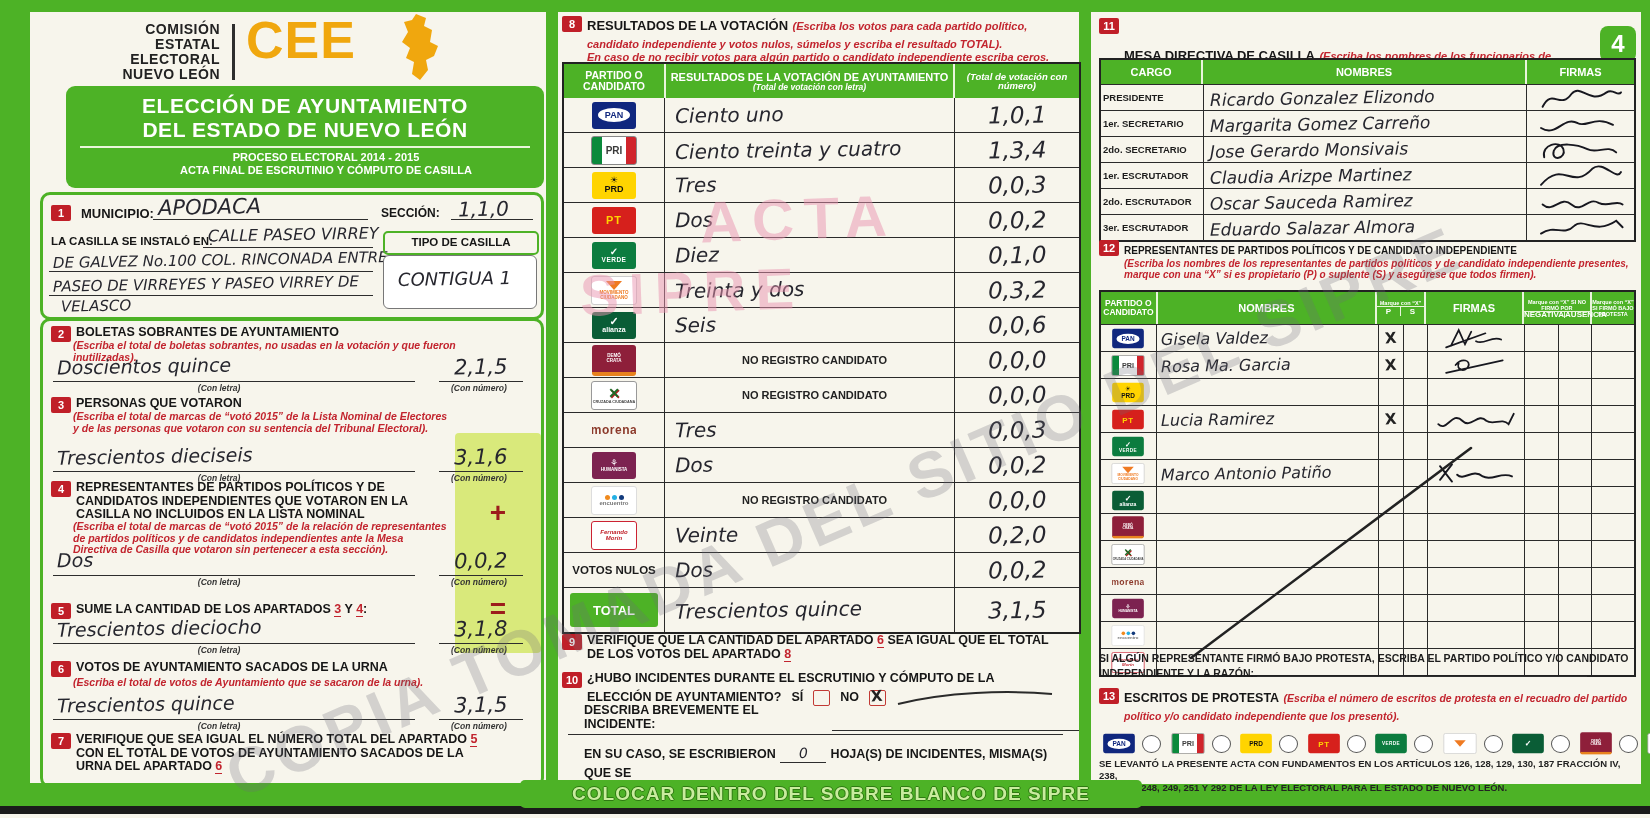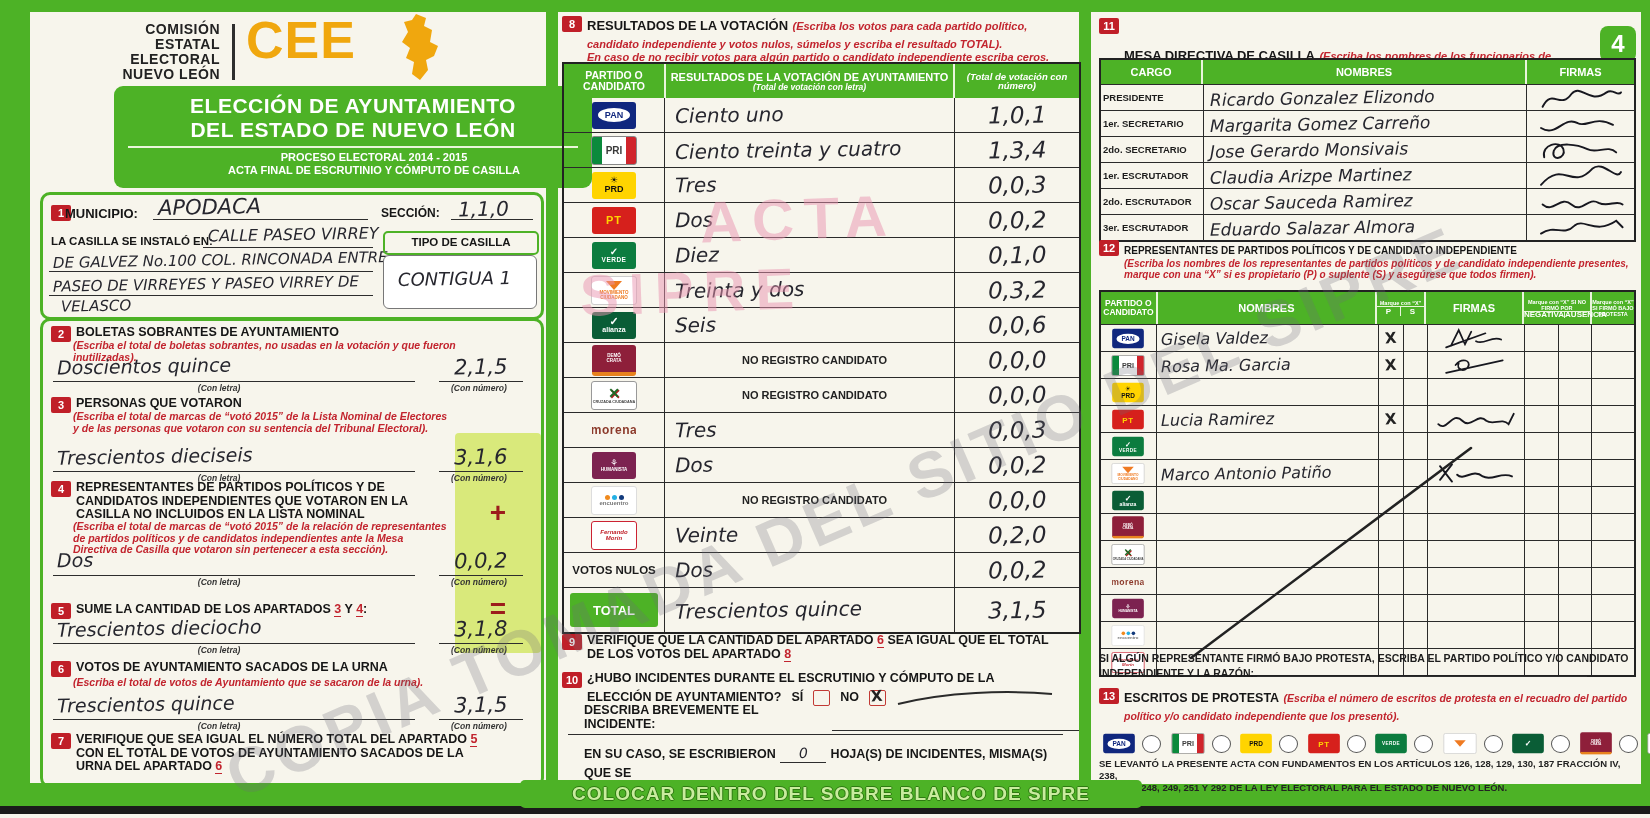--- a/index.html
+++ b/index.html
@@ -30,21 +30,21 @@
   .btxt{font-weight:bold;font-size:12.5px;line-height:13.5px;color:#161616;}
   .rnote{color:#c2242e;font-style:italic;font-weight:bold;font-size:10.5px;line-height:11.5px;}
   .ref{color:#c2242e;font-weight:bold;border-bottom:1.5px solid #c2242e;}
   .hw{font-family:"DejaVu Sans",sans-serif;font-style:italic;color:#26262e;display:inline-block;transform:rotate(-1deg);}
   .sub{position:absolute;font-size:8.5px;font-weight:bold;font-style:italic;color:#333;}
   .uline{border-bottom:1.7px solid #2d2d2d;}
   
   .lpanel{left:38px;top:0;width:506px;height:806px;}
   .orgline{font-weight:800;font-size:14px;line-height:15px;letter-spacing:.5px;text-align:right;color:#222;}
   .cee{font-weight:800;font-size:52px;letter-spacing:1px;color:#f0a70e;line-height:52px;}
-  .gtitle{left:28px;top:86px;width:478px;height:102px;background:#4db226;border-radius:9px;text-align:center;margin-left:48px;}
+  .gtitle{left:28px;top:86px;width:478px;height:102px;background:#4db226;border-radius:9px;text-align:center;}
   .gtitle .t{color:#fff;font-weight:800;font-size:21px;line-height:24px;letter-spacing:.5px;}
   .gtitle .hr{height:2px;background:#eaf6da;margin:4px 14px 3px 14px;}
   .gtitle .st{color:#fff;font-weight:bold;font-size:11px;line-height:13px;padding-left:42px;}
   .gbox{border:3px solid #4db226;border-radius:10px;background:transparent;}
   .box1{left:2px;top:192px;width:498px;height:122px;}
   .box27{left:2px;top:318px;width:498px;height:464px;}
   .frow{position:absolute;left:10px;right:10px;height:28px;}
   .letra{position:absolute;left:0;right:116px;height:26px;border-bottom:1.7px solid #2d2d2d;}
   .letra .hw{font-size:19px;margin-left:4px;}
   .numero{position:absolute;right:8px;width:84px;height:26px;border-bottom:1.7px solid #2d2d2d;text-align:center;}
@@ -192,21 +192,21 @@
     <div class="abs gtitle">
       <div class="t" style="margin-top:8px;">ELECCIÓN DE AYUNTAMIENTO</div>
       <div class="t">DEL ESTADO DE NUEVO LEÓN</div>
       <div class="hr"></div>
       <div class="st">PROCESO ELECTORAL 2014 - 2015</div>
       <div class="st">ACTA FINAL DE ESCRUTINIO Y CÓMPUTO DE CASILLA</div>
     </div>
 
     <div class="abs gbox box1">
       <span class="abs numsq" style="left:8px;top:10px;">1</span>
-      <span class="abs btxt" style="left:22px;top:12px;font-size:13px;">MUNICIPIO:</span>
+      <span class="abs btxt" style="left:38px;top:12px;font-size:13px;">MUNICIPIO:</span>
       <span class="abs hw" style="left:115px;top:0px;font-size:21px;">APODACA</span>
       <div class="abs uline" style="left:110px;top:24px;width:215px;"></div>
       <span class="abs btxt" style="left:338px;top:12px;font-size:12px;">SECCIÓN:</span>
       <span class="abs hw" style="left:415px;top:2px;font-size:20px;">1,1,0</span>
       <div class="abs uline" style="left:408px;top:24px;width:82px;"></div>
 
       <span class="abs btxt" style="left:8px;top:40px;font-size:11.5px;">LA CASILLA SE INSTALÓ EN:</span>
       <span class="abs hw" style="left:165px;top:30px;font-size:16px;">CALLE PASEO VIRREY</span>
       <div class="abs uline" style="left:160px;top:52px;width:170px;"></div>
       <span class="abs hw" style="left:10px;top:56px;font-size:15px;">DE GALVEZ No.100 COL. RINCONADA ENTRE</span>

